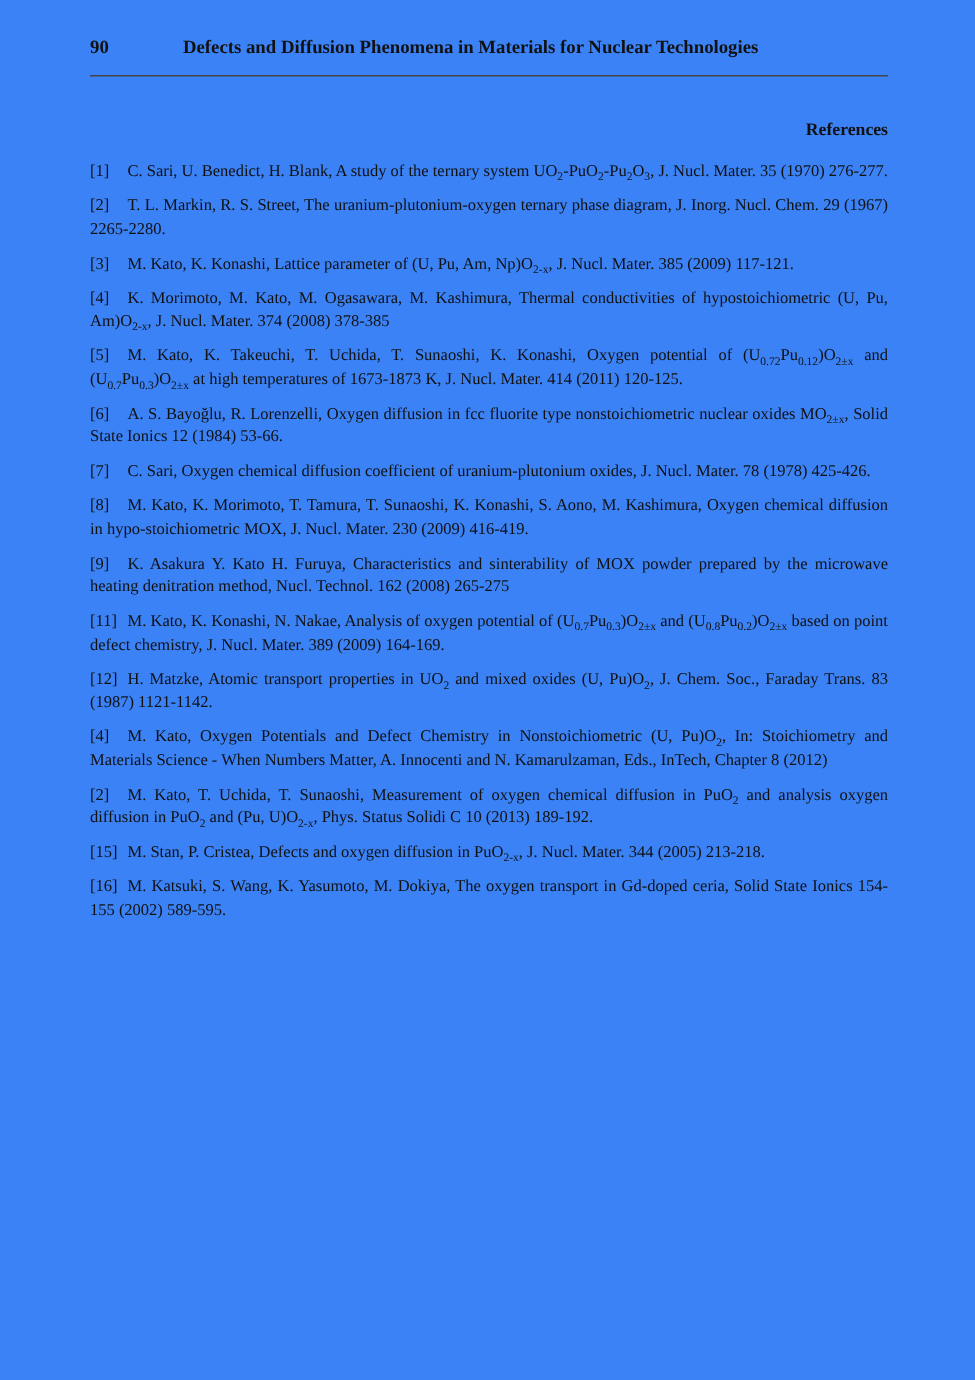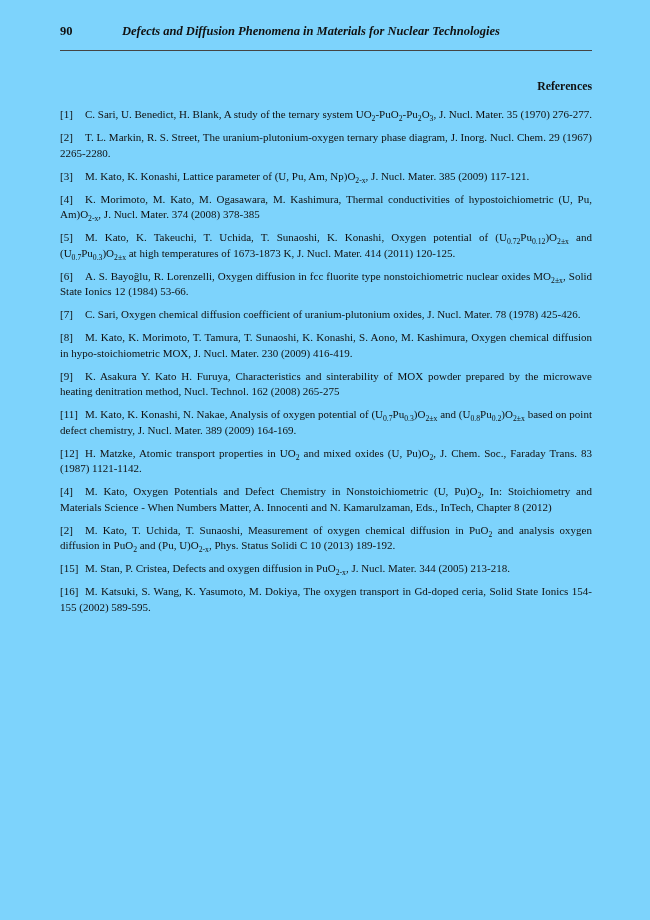--- a/index.html
+++ b/index.html
@@ -9,38 +9,37 @@
     background: #ffffff;
     color: #111111;
     font-family: "Liberation Serif", "DejaVu Serif", serif;
     overflow: hidden;
   }
   .page {
     box-sizing: border-box;
     width: 650px;
     height: 920px;
     padding: 24px 58px 0 60px;
-    background: #7dd3fc;
+    background: #3b82f6;
   }
   .running-header {
     display: flex;
     align-items: baseline;
     font-weight: bold;
     font-size: 12.5px;
     padding-bottom: 11px;
     border-bottom: 1px solid #444444;
   }
   .page-num {
     display: inline-block;
     width: 62px;
     flex: 0 0 62px;
   }
   .running-title {
     flex: 1;
-    font-style: italic;
   }
   .references-heading {
     font-weight: bold;
     font-size: 11.8px;
     margin: 28px 0 13px 0;
     text-align: right;
   }
   .ref {
     font-size: 11px;
     line-height: 15.5px;

